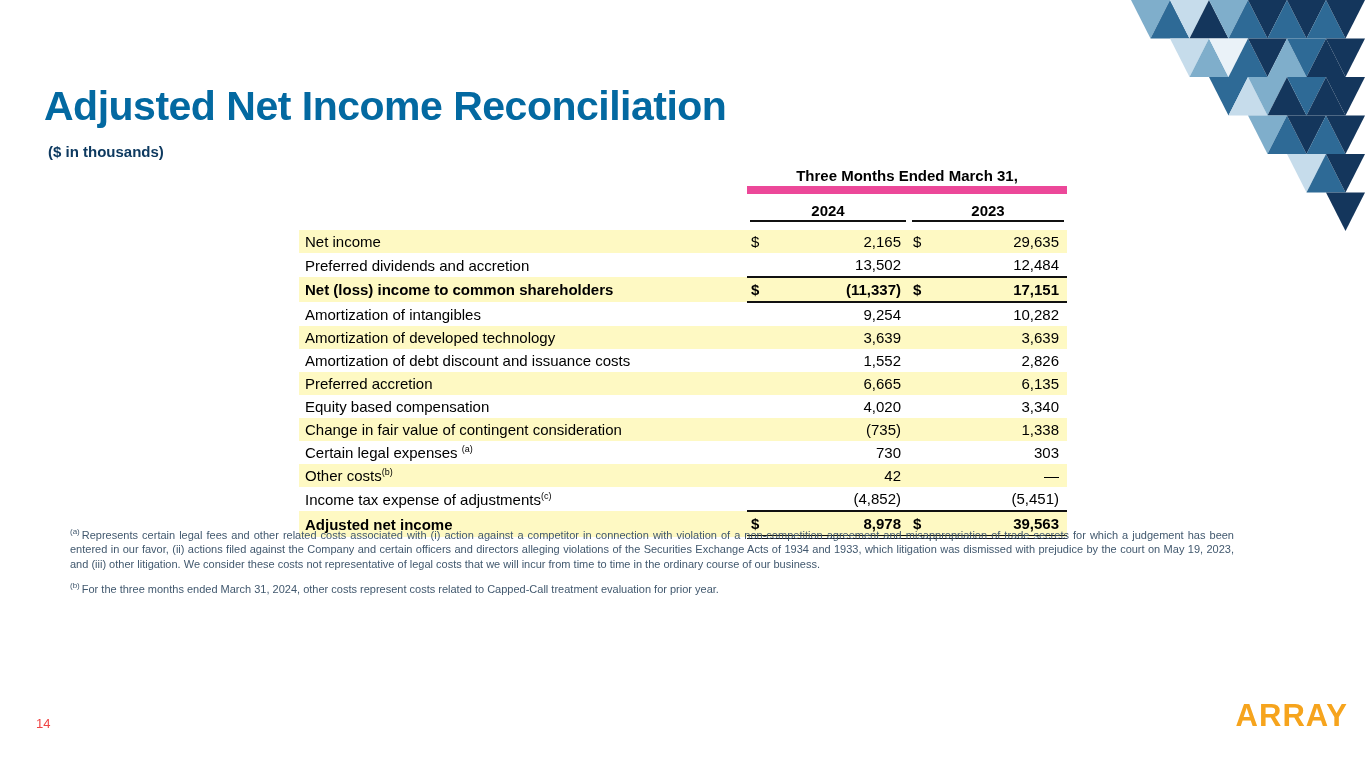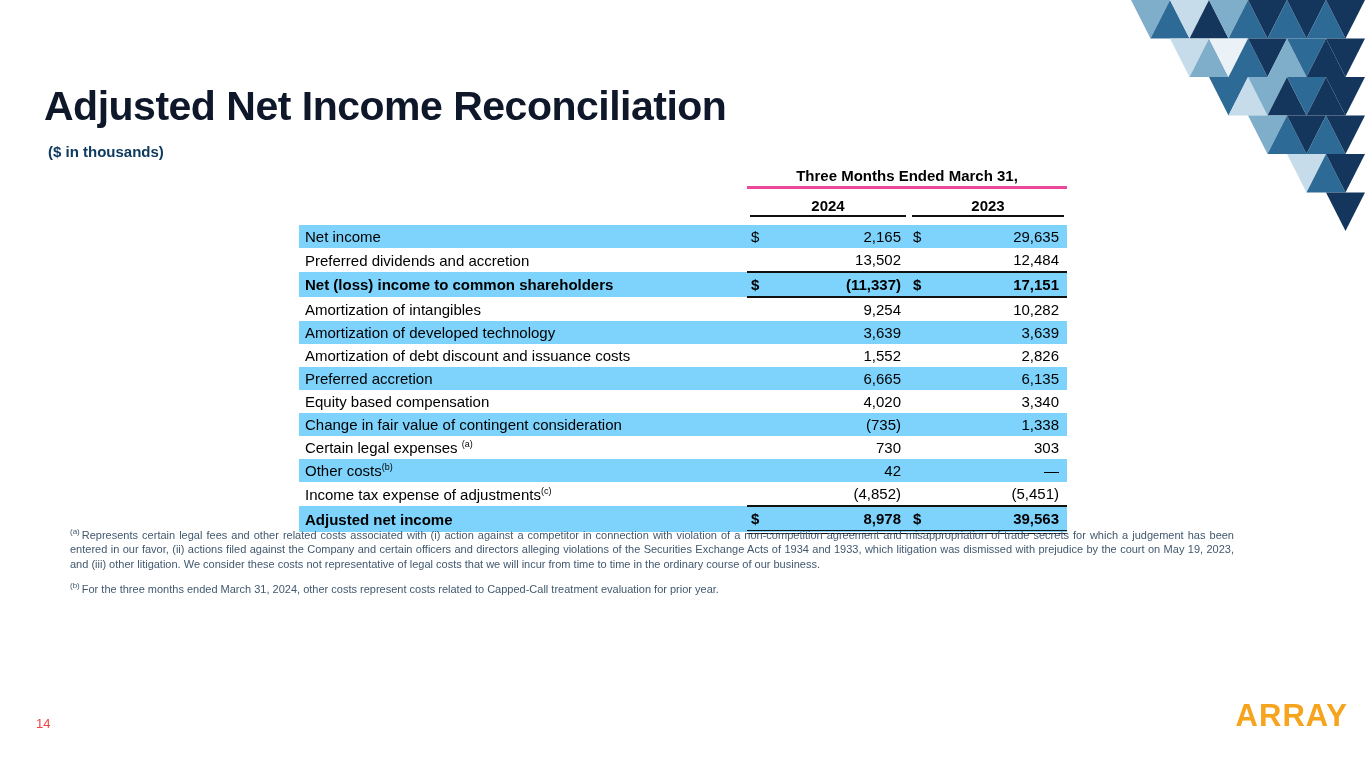--- a/index.html
+++ b/index.html
@@ -8,44 +8,44 @@
     position: relative;
     overflow: hidden;
     background: #ffffff;
     font-family: "Liberation Sans", sans-serif;
     color: #000;
   }
 
   .title {
     position: absolute; left: 44px; top: 86px;
     font-size: 41px; font-weight: bold; line-height: 1;
-    color: #0f172a; letter-spacing: -0.5px;
+    color: #0369a1; letter-spacing: -0.5px;
   }
   .subtitle {
     position: absolute; left: 48px; top: 143px;
     font-size: 15px; font-weight: bold; color: #0e3a60;
   }
 
   .table-wrap { position: absolute; left: 299px; top: 163px; width: 768px; }
   table { border-collapse: collapse; table-layout: fixed; width: 768px; font-size: 15px; }
   col.c-lbl { width: 448px; }
   col.c-d   { width: 22px; }
   col.c-v1  { width: 140px; }
   col.c-v2  { width: 136px; }
 
   thead th { font-weight: bold; padding: 0; }
-  th.period { border-bottom: 3px solid #ec4899; text-align: center; height: 21px; vertical-align: bottom; padding-bottom: 2px; }
+  th.period { border-bottom: 8px solid #ec4899; text-align: center; height: 21px; vertical-align: bottom; padding-bottom: 2px; }
   th.yr { height: 20px; vertical-align: bottom; padding: 8px 3px; }
   th.yr span { display: block; border-bottom: 2px solid #111; text-align: center; padding-bottom: 1px; }
 
   tbody td { height: 21px; vertical-align: middle; line-height: 1; }
   td.lbl { padding-left: 6px; text-align: left; }
   td.d   { text-align: left; padding-left: 4px; }
   td.v   { text-align: right; padding-right: 8px; }
-  tr.shade td { background: #7dd3fc; }
+  tr.shade td { background: #fef9c3; }
   tr.bold-row td { font-weight: bold; }
   tr.subtotal td.num { border-top: 2px solid #111; border-bottom: 2px solid #111; }
   tr.total td.num { border-top: 2px solid #111; border-bottom: 4px double #111; }
   sup.lbl-sup { font-size: 9px; vertical-align: super; }
 
   .footnotes {
     position: absolute; left: 70px; top: 527px; width: 1172px;
     font-size: 11px; line-height: 1.32; color: #41586e;
     text-align: justify;
   }

